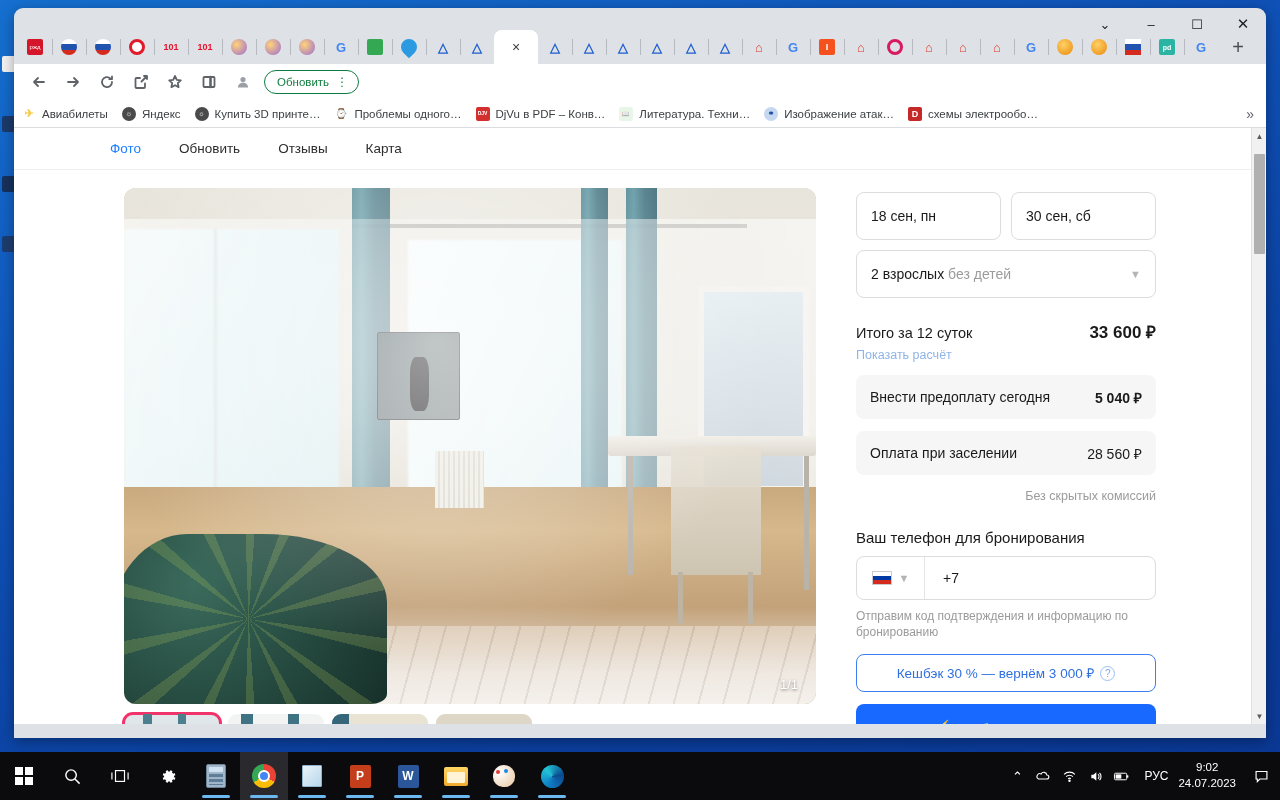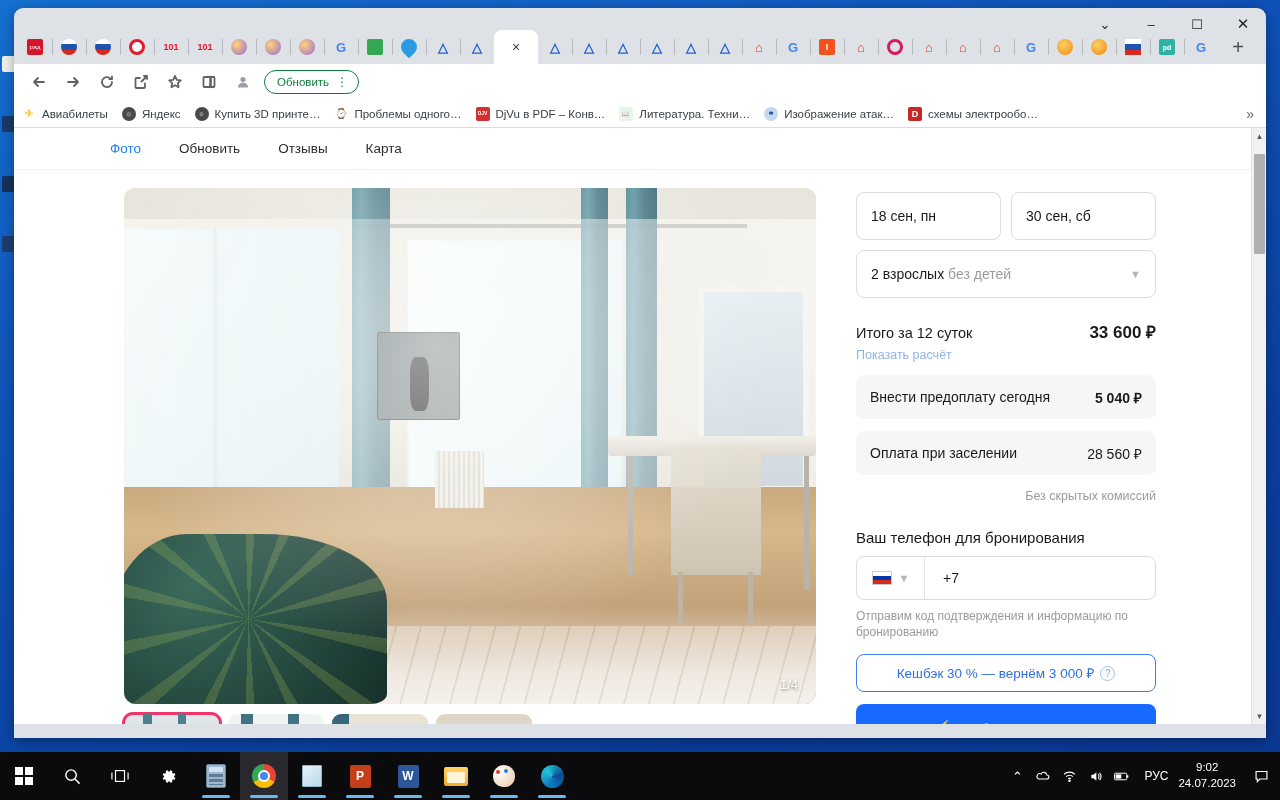--- a/index.html
+++ b/index.html
@@ -477,21 +477,21 @@
                 <div class="tv"></div>
                 <div class="floor"></div>
                 <div class="rad"></div>
                 <div class="table"></div>
                 <div class="tleg l1"></div>
                 <div class="tleg l2"></div>
                 <div class="chair"></div>
                 <div class="sofa"></div>
                 <div class="haze"></div>
               </div>
-              <div id="hero-counter">1/4</div>
+              <div id="hero-counter">1/1</div>
             </div>
             <div id="thumbs">
               <div class="thumb t1 selected"></div>
               <div class="thumb t2"></div>
               <div class="thumb t3"></div>
               <div class="thumb t4"></div>
             </div>
           </div>
 
           <div id="booking">

